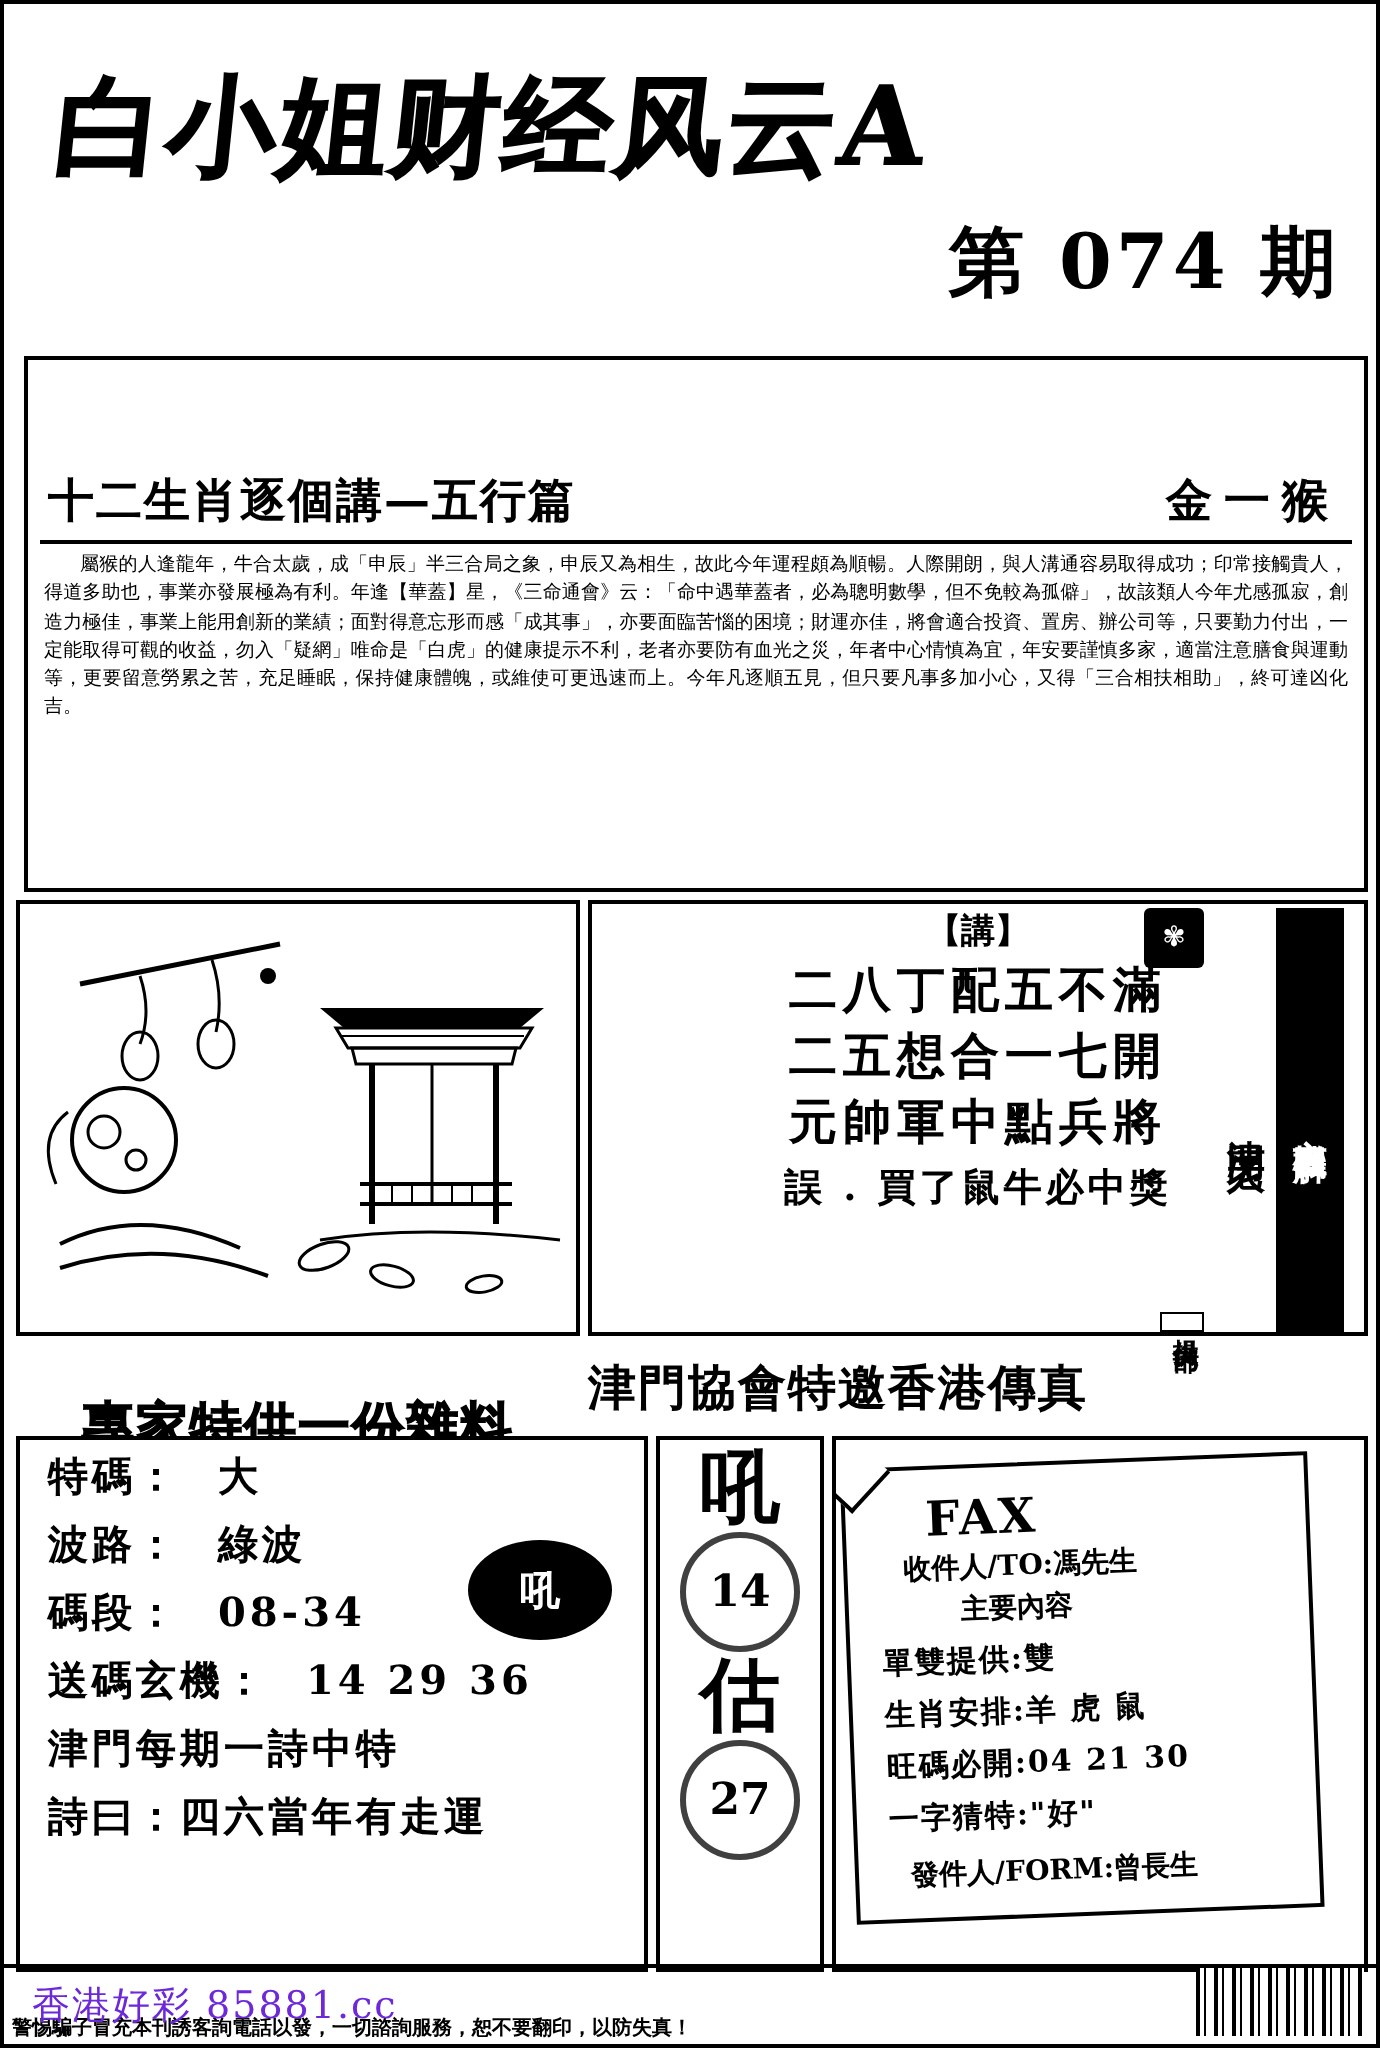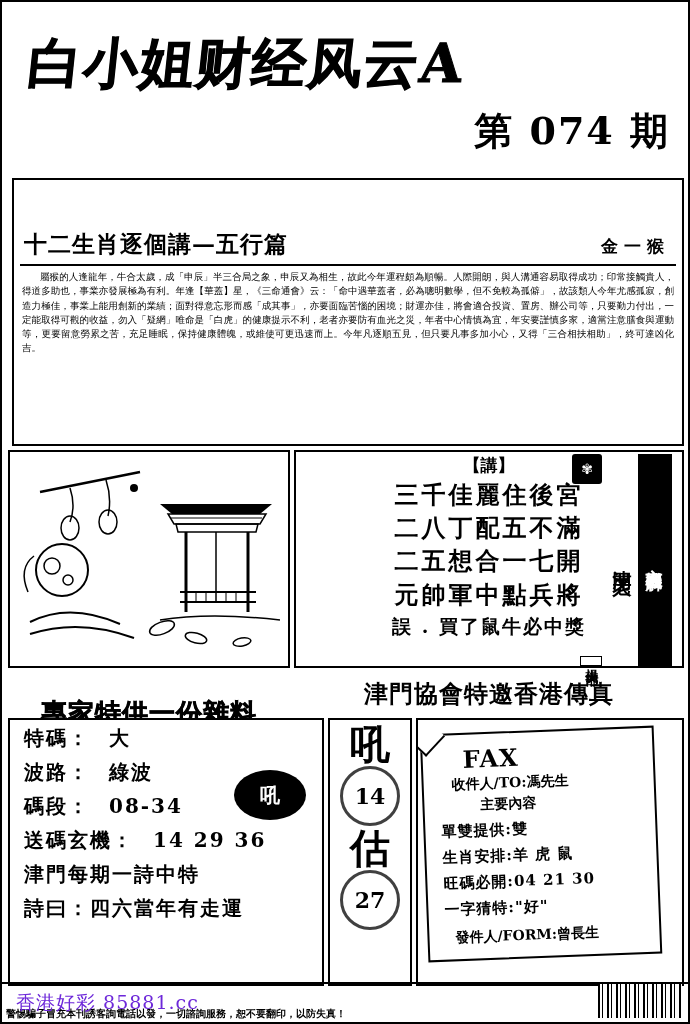--- a/index.html
+++ b/index.html
@@ -76,21 +76,21 @@
     display:flex;align-items:center;justify-content:center;
     font-family:"DejaVu Serif",serif;font-size:20px;font-weight:bold;letter-spacing:2px;
   }
   .right-box{flex:1;margin-left:4px;height:268px;padding:19px 6px;}
   .art-head{
     display:flex;align-items:baseline;justify-content:space-between;
     font-family:"DejaVu Serif",serif;font-weight:bold;
     padding:2px 6px 4px 4px;
   }
   .art-head .t1{font-size:23px;letter-spacing:1px;}
-  .art-head .t2{font-size:17px;letter-spacing:6px;margin-top:34px;}
+  .art-head .t2{font-size:23px;letter-spacing:6px;margin-top:34px;}
   .art-body{
     font-family:"DejaVu Serif",serif;
     font-size:9.5px;line-height:1.5;text-align:justify;
     column-count:1;
     padding:0 2px;
     height:212px;overflow:hidden;
   }
   .art-body p{margin:0 0 3px 0;text-indent:18px;}
   
   .row-mid{
@@ -149,21 +149,21 @@
   .row-banner{
     position:absolute;left:6px;top:670px;width:676px;height:44px;
     display:flex;align-items:center;
   }
   .banner-l{
     width:282px;font-family:"DejaVu Serif",serif;font-size:26px;font-weight:bold;
     letter-spacing:1px;text-align:center;margin-top:38px;-webkit-text-stroke:0.6px #000;
   }
   .banner-r{
     flex:1;margin-left:4px;font-family:"DejaVu Serif",serif;font-size:24px;font-weight:bold;
-    letter-spacing:1px;text-align:center;
+    letter-spacing:1px;text-align:left;
   }
   
   .row-bot{
     position:absolute;left:6px;top:716px;width:676px;height:340px;
     display:flex;
   }
   .bot-left{width:316px;height:268px;padding:8px 10px;position:relative;}
   .info-line{
     font-family:"DejaVu Serif",serif;font-size:20px;font-weight:bold;
     letter-spacing:2px;line-height:1.0;margin:0 0 14px 4px;
@@ -311,21 +311,20 @@
         <path d="M20 170 Q60 150 110 172" stroke="#000" stroke-width="2" fill="none"></path>
         <path d="M20 182 Q70 166 124 186" stroke="#000" stroke-width="2" fill="none"></path>
         <ellipse cx="152" cy="176" rx="13" ry="6" fill="none" stroke="#000" stroke-width="1.5" transform="rotate(-20 152 176)"></ellipse>
         <ellipse cx="186" cy="186" rx="11" ry="5" fill="none" stroke="#000" stroke-width="1.5" transform="rotate(15 186 186)"></ellipse>
         <ellipse cx="232" cy="190" rx="9" ry="4" fill="none" stroke="#000" stroke-width="1.5" transform="rotate(-10 232 190)"></ellipse>
       </svg>
     </div>
 
     <div class="box verse-box">
       <div class="verse-title">【講】</div>
-      <div class="verse-lines">三千佳麗住後宮</div>
       <div class="verse-lines">二八丁配五不滿</div>
       <div class="verse-lines">二五想合一七開</div>
       <div class="verse-lines">元帥軍中點兵將</div>
       <div class="verse-last">誤 . 買了鼠牛必中獎</div>
 
       <div class="side-strip">
         <div class="strip-small">
           <div class="sq">提供內部</div>
         </div>
         <div class="strip-txt">津門老人</div>

